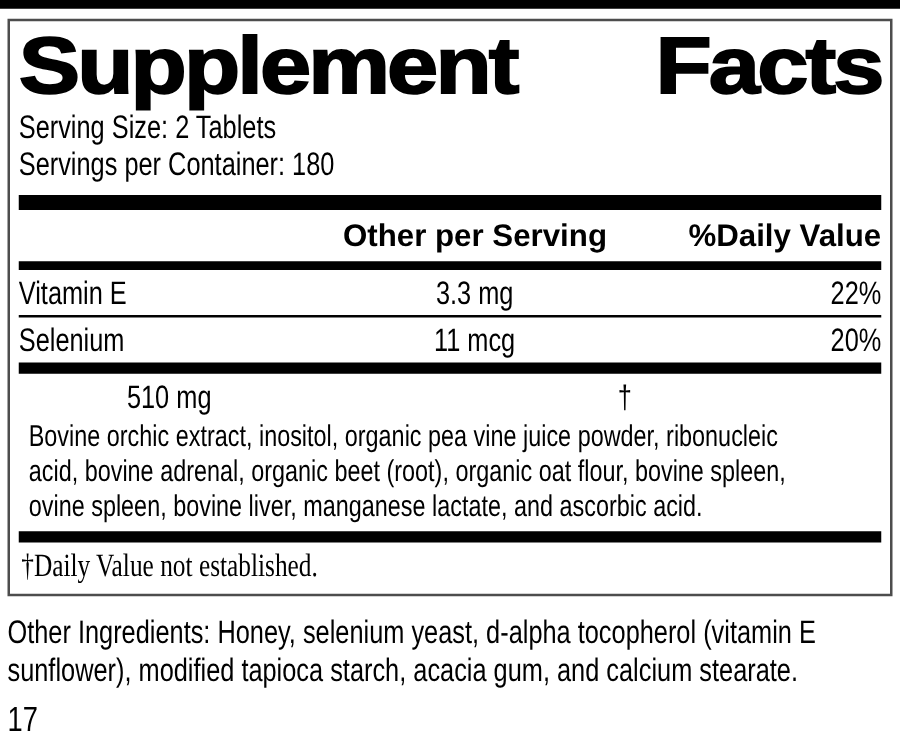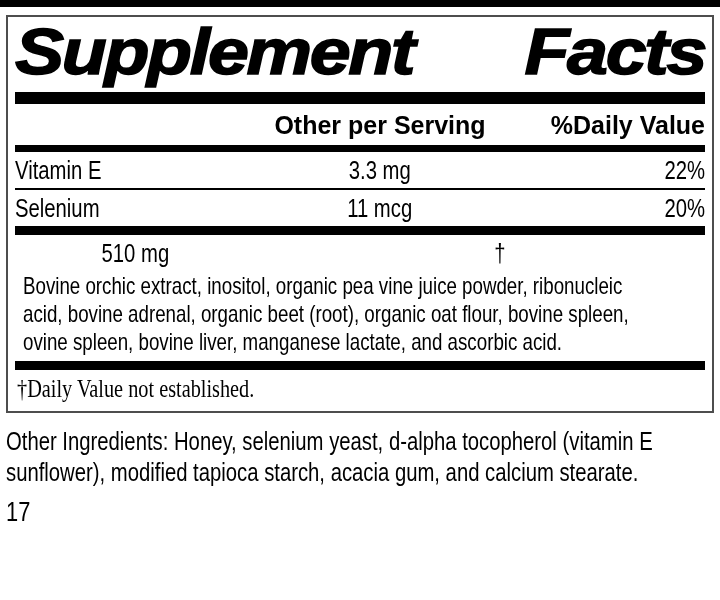--- a/index.html
+++ b/index.html
@@ -14,21 +14,20 @@
     margin:8px 6px 0 6px;
     border:2px solid #4d4d4d;
     padding:3px 7px 5px 7px;
     background:#fff;
   }
   
   .title{
     display:flex;justify-content:space-between;align-items:flex-end;
     font-size:64px;font-weight:bold;line-height:60px;letter-spacing:-2px;
     margin:2px 0 4px 0;
-    font-style:italic;
   }
   .tw{display:inline-block;-webkit-text-stroke:1.5px #000;}
   .tl{transform:scaleX(1.15);transform-origin:0 50%;}
   .tr{transform:scaleX(1.15);transform-origin:100% 50%;}
   
   .cd {display:inline-block;transform:scaleX(.78);transform-origin:0 50%;white-space:pre;}
   .cdc{display:inline-block;transform:scaleX(.78);transform-origin:50% 50%;white-space:pre;}
   .cdr{display:inline-block;transform:scaleX(.78);transform-origin:100% 50%;white-space:pre;}
   .serving{font-size:26px;line-height:30px;}
   .bar{background:#000;}
@@ -59,20 +58,26 @@
 
 <div class="topbar"></div>
 
 <div class="panel">
 
   <div class="title">
     <span class="tw tl">Supplement</span>
     <span class="tw tr">Facts</span>
   </div>
 
+  <div class="serving">
+    <span class="cd">Serving Size: 2 Tablets</span>
+  </div>
+  <div class="serving">
+    <span class="cd">Servings per Container: 180</span>
+  </div>
 
   <div class="bar b12"></div>
 
   <div class="hdr">
     <span></span>
     <span class="amt">Other per Serving</span>
     <span class="dv">%Daily Value</span>
   </div>
 
   <div class="bar b7"></div>

